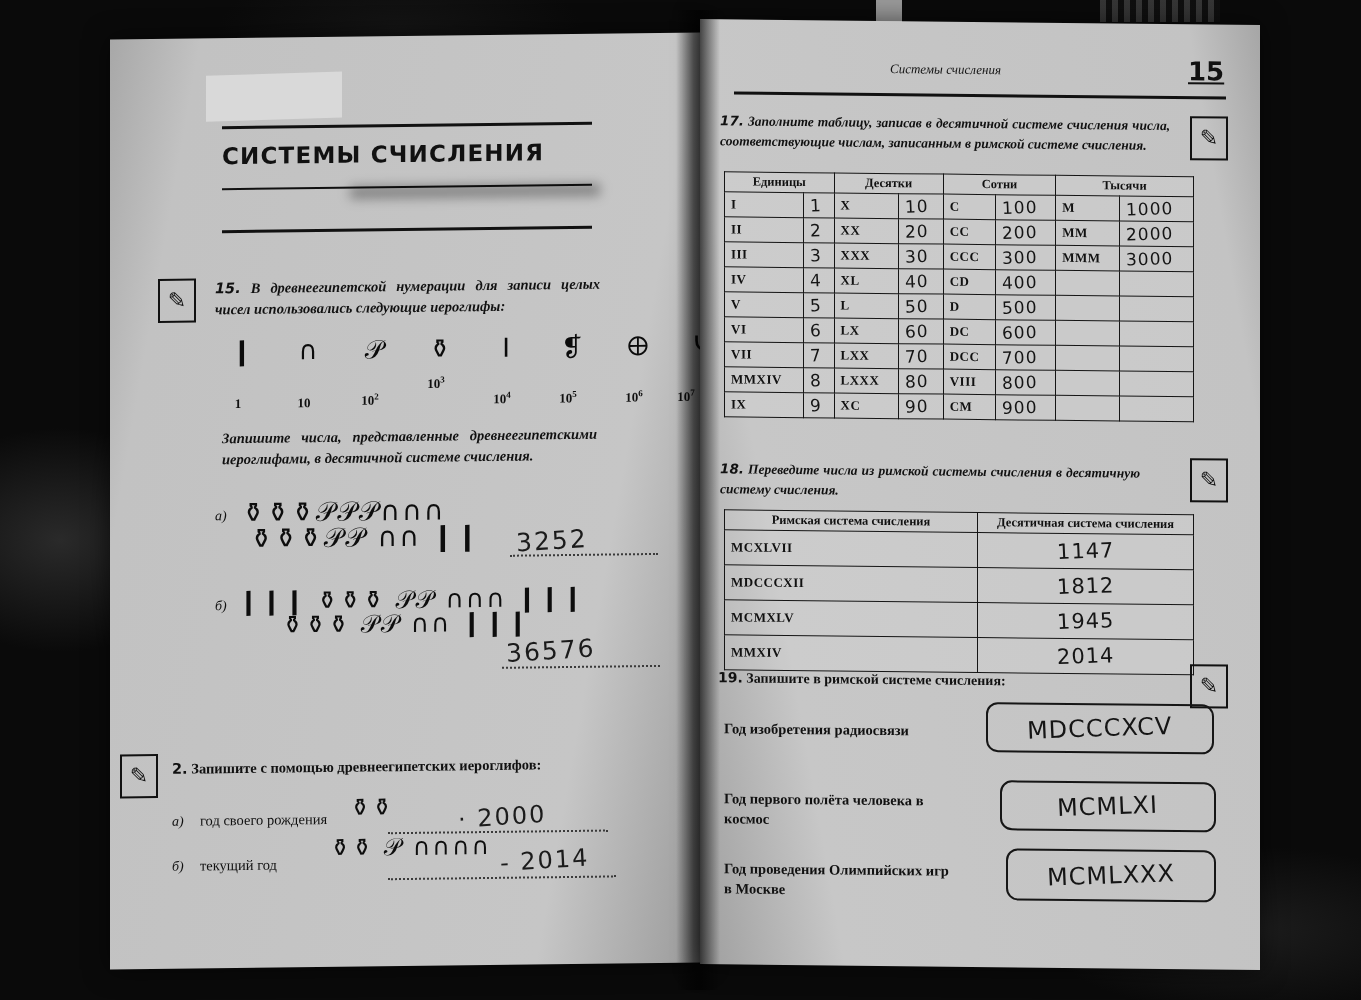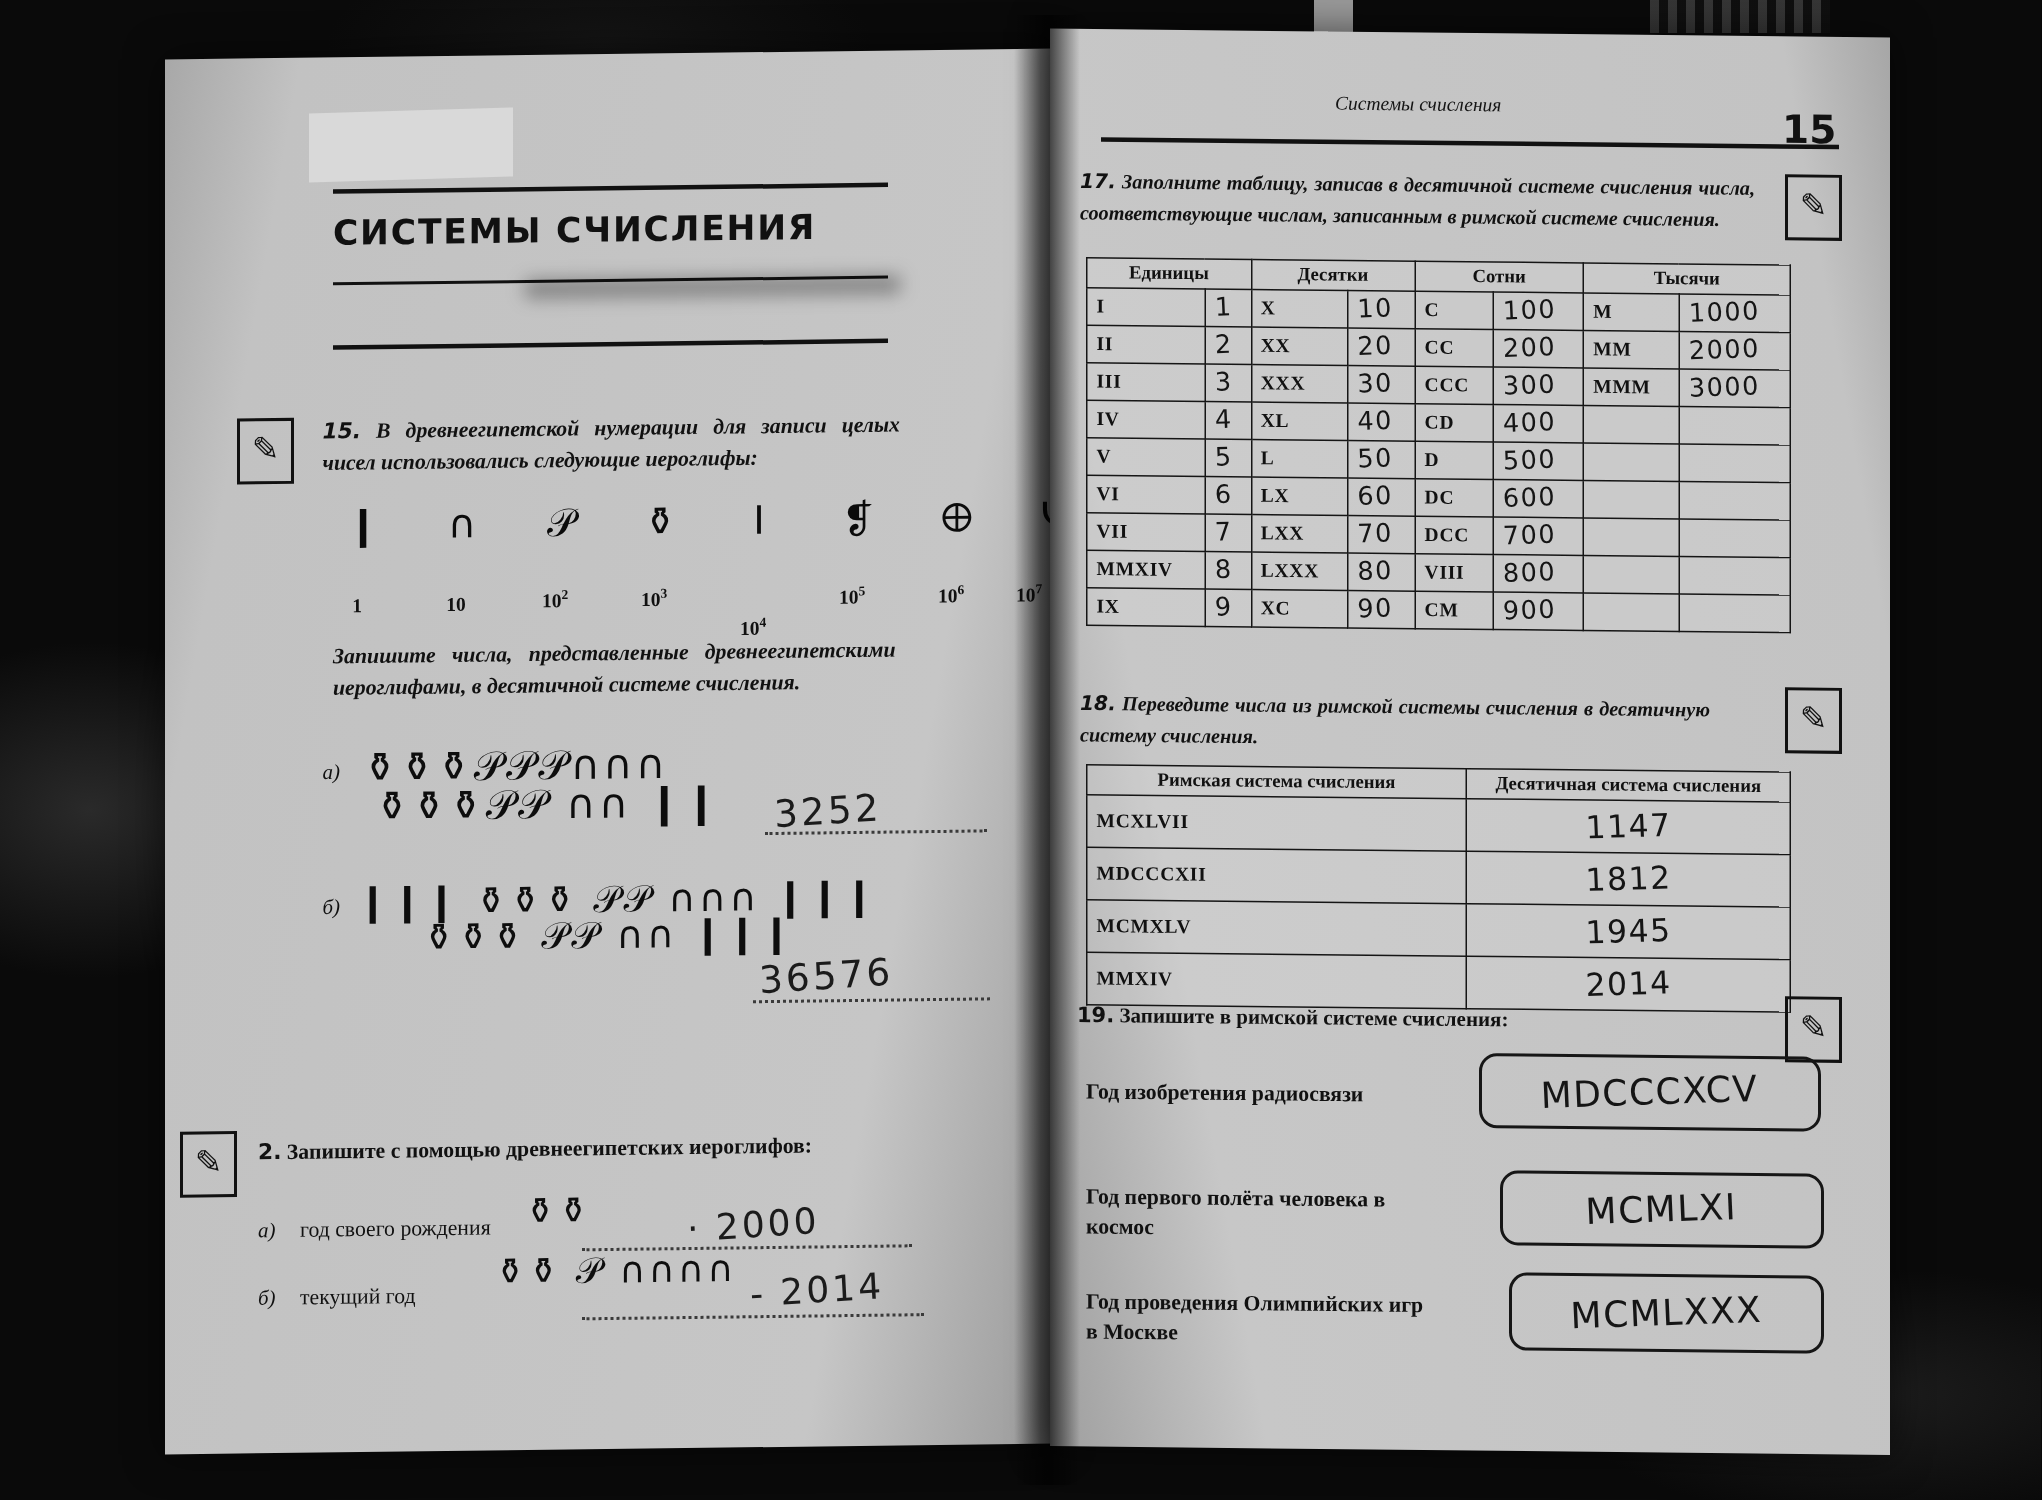--- a/index.html
+++ b/index.html
@@ -281,22 +281,22 @@
         <span class="hiero">Ι</span>
         <span class="hiero">❡</span>
         <span class="hiero">🜨</span>
         <span class="hiero">Ψ</span>
         <span class="hiero">Ω</span>
       </div>
 
       <div class="hiero-val" style="left:108px; top:358px;">1</div>
       <div class="hiero-val" style="left:174px; top:358px;">10</div>
       <div class="hiero-val" style="left:240px; top:355px;">10<sup>2</sup></div>
-      <div class="hiero-val" style="left:306px; top:355px;">10<sup>3</sup></div>
-      <div class="hiero-val" style="left:372px; top:355px;margin-top:20px;">10<sup>4</sup></div>
+      <div class="hiero-val" style="left:306px; top:339px;">10<sup>3</sup></div>
+      <div class="hiero-val" style="left:372px; top:355px;">10<sup>4</sup></div>
       <div class="hiero-val" style="left:438px; top:355px;">10<sup>5</sup></div>
       <div class="hiero-val" style="left:504px; top:355px;">10<sup>6</sup></div>
       <div class="hiero-val" style="left:556px; top:355px;">10<sup>7</sup></div>
 
       <div class="task" style="left:112px; top:390px; width:375px;">Запишите числа, представленные древнеегипетскими иероглифами, в десятичной системе счисления.</div>
 
       <div class="label-ab" style="left:105px; top:470px;">а)</div>
       <div class="glyph-block" style="left:132px; top:462px; width:340px;">
         ⚱⚱⚱𝒫𝒫𝒫∩∩∩<br><span style="margin-left:8px;">⚱⚱⚱𝒫𝒫 ∩∩ ❙❙</span>
       </div>
@@ -328,21 +328,21 @@
       <div class="task task-plain" style="left:90px; top:817px; width:140px; font-weight:normal;">текущий год</div>
       <div class="glyph-block" style="left:220px; top:800px; font-size:24px;">⚱⚱ 𝒫 ∩∩∩∩</div>
       <div class="dotline" style="left:278px; top:842px; width:228px;"></div>
       <div class="hand" style="left:390px; top:812px; font-size:24px;">- 2014</div>
     </div>
   </div>
 
   <div class="page page-right">
     <div class="inner">
       <div class="runhead" style="left:190px; top:40px;">Системы счисления</div>
-      <div class="pageno" style="left:488px; top:48px;">15</div>
+      <div class="pageno" style="left:488px; top:32px;text-decoration:underline;">15</div>
       <div class="rule" style="left:34px; top:72px; width:492px; height:3px;"></div>
 
       <div class="task" style="left:20px; top:92px; width:450px; font-size:13.5px;">
         <span class="ex-num">17.</span>
         <span>Заполните таблицу, записав в десятичной системе счисления числа, соответствующие числам, записанным в римской системе счисления.</span>
       </div>
       <div class="pen-icon" style="left:490px; top:92px;">
         <span class="glyph">✎</span>
       </div>
 

